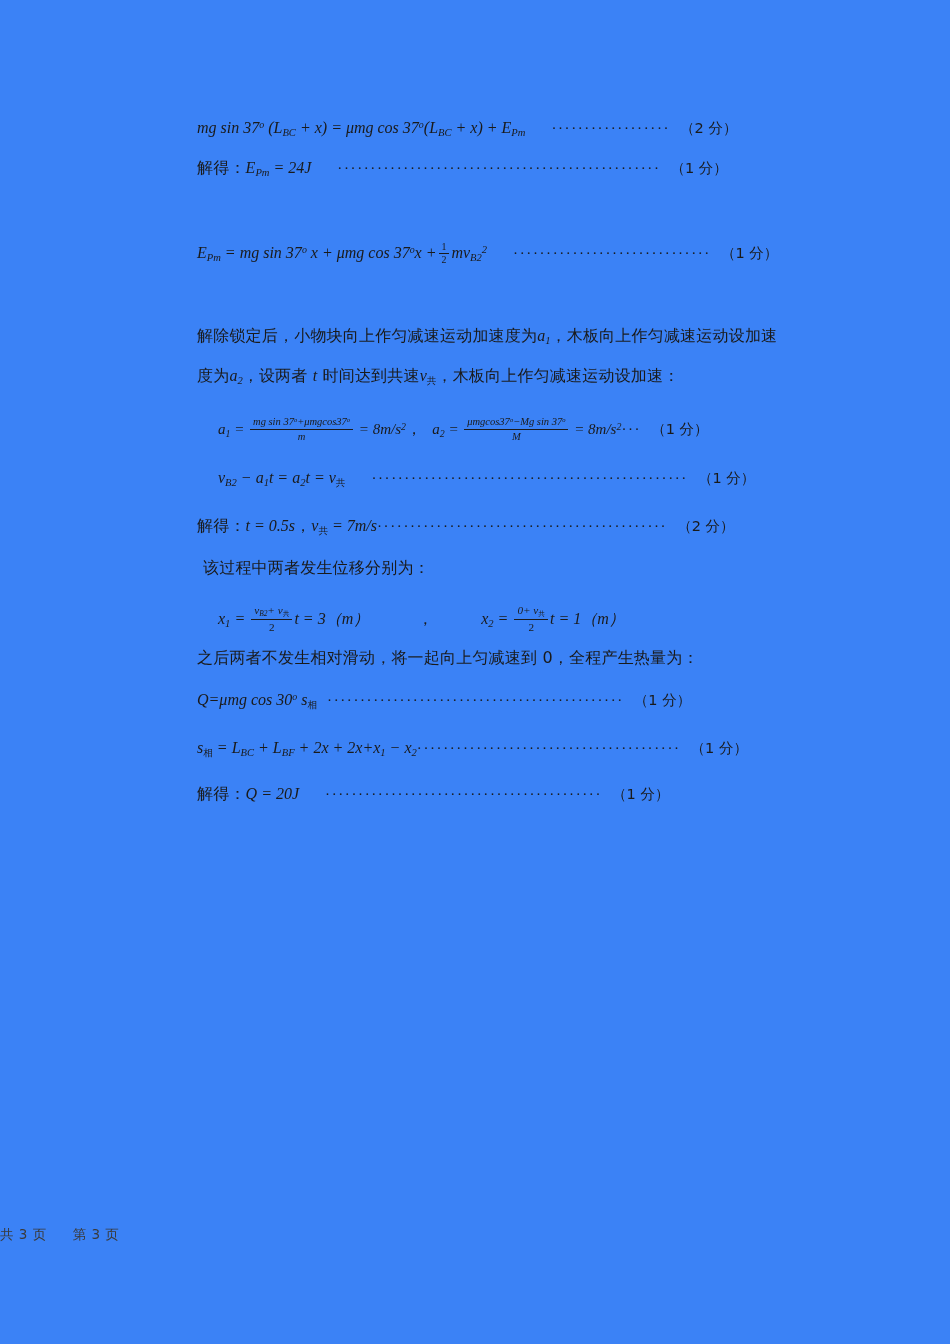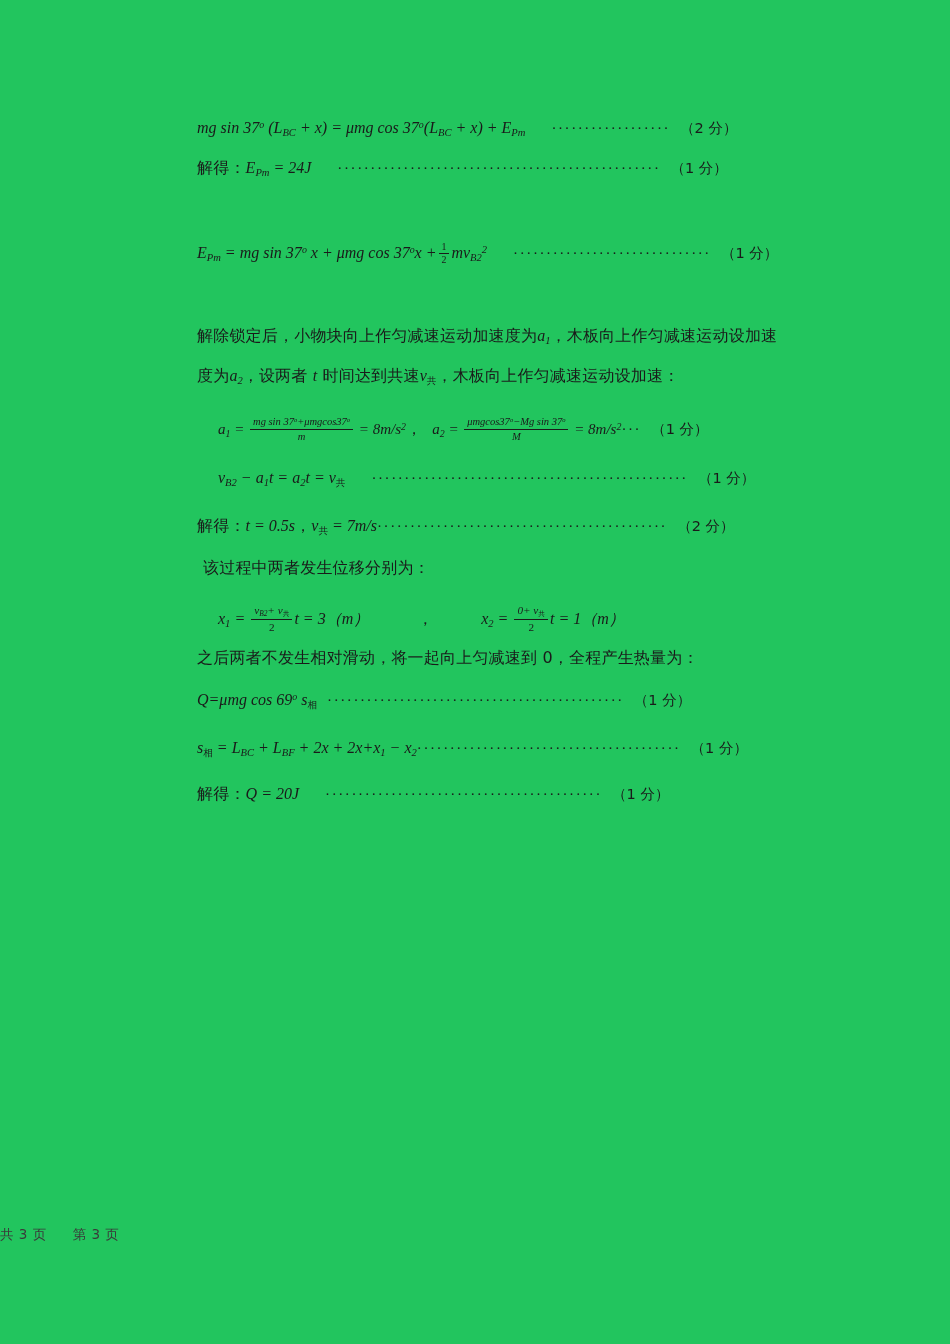--- a/index.html
+++ b/index.html
@@ -11,21 +11,21 @@
     width: 950px;
     height: 1344px;
     position: relative;
     font-family: "Liberation Serif", "DejaVu Serif", serif;
     color: #1a1a1a;
     overflow: hidden;
   }
   .page {
     position: absolute;
     inset: 0;
-    background: #22c55e;
+    background: #3b82f6;
   }
 
   
   .line {
     position: absolute;
     white-space: nowrap;
     font-size: 15.5px;
     line-height: 1;
   }
   .cn {
@@ -158,21 +158,21 @@
 
   <div class="line cn" style="left:203px; top:560px;">该过程中两者发生位移分别为：</div>
 
   <div class="line math" style="left:218px; top:606px;">
     <span>x</span><sub>1</sub><span> = </span><span class="frac small"><span class="nu"><span>v</span><sub>B2</sub><span>+ v</span><sub class="cnsub">共</sub></span><span class="de num">2</span></span><span>t = 3（m）</span><span class="sp-xl"></span><span class="num">，</span><span class="sp-xl"></span><span>x</span><sub>2</sub><span> = </span><span class="frac small"><span class="nu"><span>0+ v</span><sub class="cnsub">共</sub></span><span class="de num">2</span></span><span>t = 1（m）</span>
   </div>
 
   <div class="line cn" style="left:197px; top:650px;">之后两者不发生相对滑动，将一起向上匀减速到 0，全程产生热量为：</div>
 
   <div class="line math" style="left:197px; top:692px;">
-    <span>Q=μmg cos 69</span><sup class="deg">o</sup><span> s</span><sub class="cnsub">相</sub><span class="sp"></span><span class="dots">·············································</span><span class="sp"></span><span class="score">（1 分）</span>
+    <span>Q=μmg cos 30</span><sup class="deg">o</sup><span> s</span><sub class="cnsub">相</sub><span class="sp"></span><span class="dots">·············································</span><span class="sp"></span><span class="score">（1 分）</span>
   </div>
 
   <div class="line math" style="left:197px; top:740px;">
     <span>s</span><sub class="cnsub">相</sub><span> = L</span><sub>BC</sub><span> + L</span><sub>BF</sub><span> + 2x + 2x+x</span><sub>1</sub><span> − x</span><sub>2</sub><span class="dots">········································</span><span class="sp"></span><span class="score">（1 分）</span>
   </div>
 
   <div class="line" style="left:197px; top:786px;">
     <span class="cn">解得：</span><span class="math">Q = 20J</span><span class="sp-lg"></span><span class="dots">··········································</span><span class="sp"></span><span class="score">（1 分）</span>
   </div>
 

